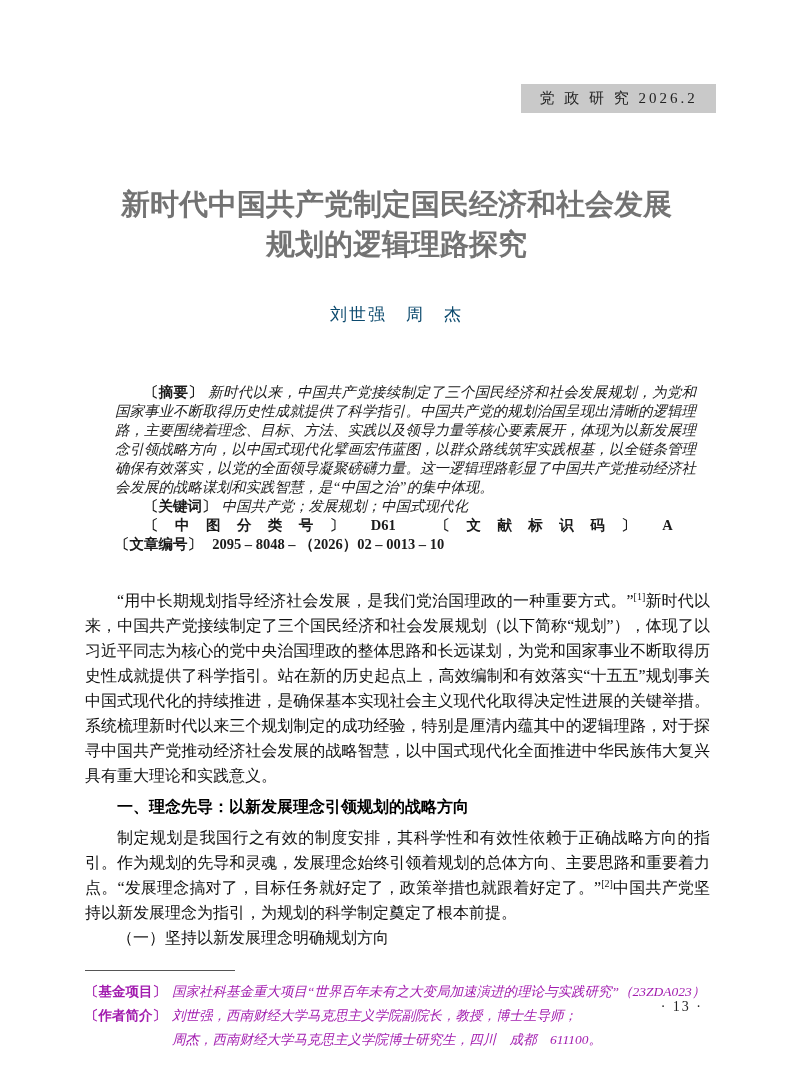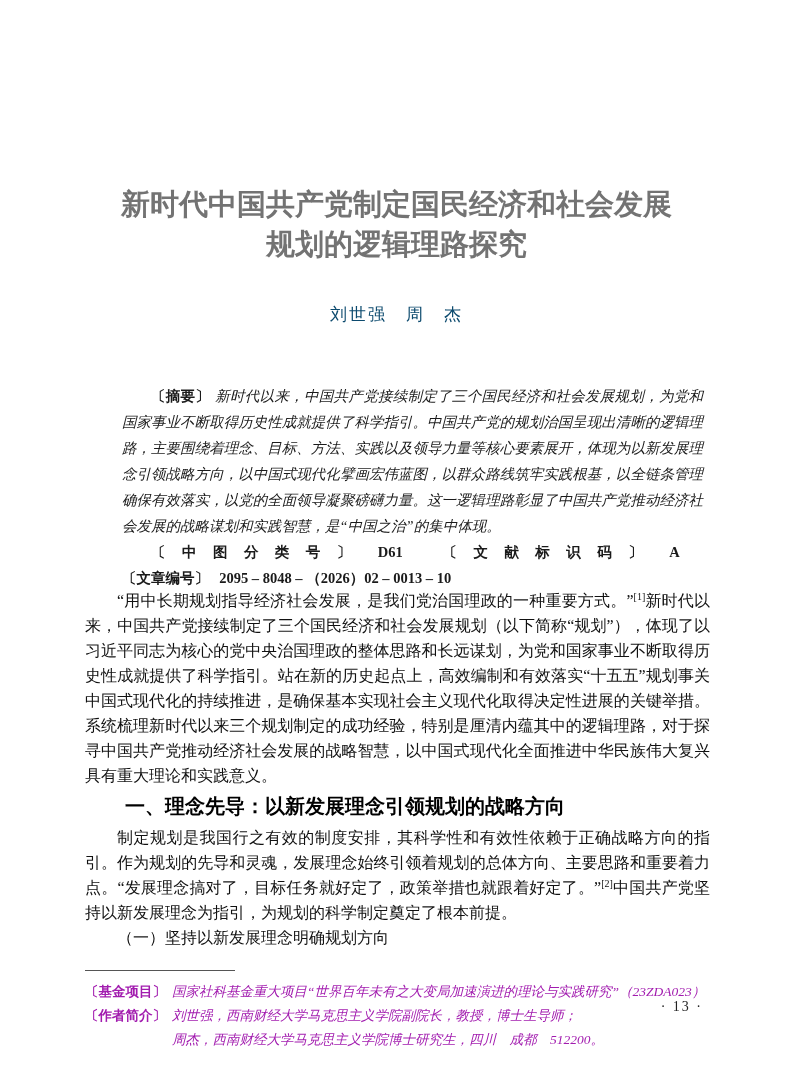--- a/index.html
+++ b/index.html
@@ -54,24 +54,24 @@
     text-align: center;
     font-size: 17px;
     letter-spacing: 2px;
     color: #0c4a6e;
   }
 
   
   .front-matter {
     position: absolute;
     top: 383px;
-    left: 122px;
+    left: 115px;
     width: 581px;
     font-size: 14.5px;
-    line-height: 26px;
+    line-height: 19px;
     text-align: justify;
   }
   .front-matter p { margin: 0; text-indent: 2em; }
   .fm-label {
     font-weight: 700;
     font-family: "Liberation Sans", sans-serif;
     font-style: normal;
     margin-right: 0.35em;
   }
   .kai { font-style: italic; }
@@ -92,21 +92,21 @@
   }
   .article-body p { margin: 0; text-indent: 2em; }
   .article-body sup {
     font-size: 10px;
     line-height: 0;
     vertical-align: super;
   }
   .section-heading {
     font-family: "Liberation Sans", sans-serif;
     font-weight: 700;
-    font-size: 20px;
+    font-size: 16px;
     margin: 6px 0;
     text-indent: 2em;
     text-align: left;
     color: #000000;
   }
   .subsection-heading { }
 
   
   .footnotes {
     position: absolute;
@@ -141,50 +141,54 @@
     font-size: 14px;
     letter-spacing: 2px;
     color: #222222;
   }
 </style>
 </head>
 <body>
 
 <div class="page">
 
+  <div class="journal-box" style="background: rgb(201, 201, 201);">
+    <span>党 政 研 究  2026.2</span>
+  </div>
 
   <div class="article-title">
     <div>新时代中国共产党制定国民经济和社会发展</div>
     <div>规划的逻辑理路探究</div>
   </div>
 
   <div class="authors">刘世强　周　杰</div>
 
   <div class="front-matter">
     <p><span class="fm-label">〔摘要〕</span><span class="kai">新时代以来，中国共产党接续制定了三个国民经济和社会发展规划，为党和国家事业不断取得历史性成就提供了科学指引。中国共产党的规划治国呈现出清晰的逻辑理路，主要围绕着理念、目标、方法、实践以及领导力量等核心要素展开，体现为以新发展理念引领战略方向，以中国式现代化擘画宏伟蓝图，以群众路线筑牢实践根基，以全链条管理确保有效落实，以党的全面领导凝聚磅礴力量。这一逻辑理路彰显了中国共产党推动经济社会发展的战略谋划和实践智慧，是“中国之治”的集中体现。</span></p>
+    <p><span class="fm-label">〔关键词〕</span><span class="kai">中国共产党；发展规划；中国式现代化</span></p>
     <p class="class-line"><span class="pair"><span class="fm-label">〔中图分类号〕</span><span class="class-value">D61</span></span><span class="pair"><span class="fm-label">〔文献标识码〕</span><span class="class-value">A</span></span><span class="pair"><span class="fm-label">〔文章编号〕</span><span class="class-value">2095 – 8048 – （2026）02 – 0013 – 10</span></span></p>
   </div>
 
   <div class="article-body">
     <p><span>“用中长期规划指导经济社会发展，是我们党治国理政的一种重要方式。”</span><sup>[1]</sup><span>新时代以来，中国共产党接续制定了三个国民经济和社会发展规划（以下简称“规划”），体现了以习近平同志为核心的党中央治国理政的整体思路和长远谋划，为党和国家事业不断取得历史性成就提供了科学指引。站在新的历史起点上，高效编制和有效落实“十五五”规划事关中国式现代化的持续推进，是确保基本实现社会主义现代化取得决定性进展的关键举措。系统梳理新时代以来三个规划制定的成功经验，特别是厘清内蕴其中的逻辑理路，对于探寻中国共产党推动经济社会发展的战略智慧，以中国式现代化全面推进中华民族伟大复兴具有重大理论和实践意义。</span></p>
     <div class="section-heading">一、理念先导：以新发展理念引领规划的战略方向</div>
     <p><span>制定规划是我国行之有效的制度安排，其科学性和有效性依赖于正确战略方向的指引。作为规划的先导和灵魂，发展理念始终引领着规划的总体方向、主要思路和重要着力点。“发展理念搞对了，目标任务就好定了，政策举措也就跟着好定了。”</span><sup>[2]</sup><span>中国共产党坚持以新发展理念为指引，为规划的科学制定奠定了根本前提。</span></p>
     <p class="subsection-heading">（一）坚持以新发展理念明确规划方向</p>
   </div>
 
   <div class="footnotes">
     <div class="footnote-rule"></div>
     <div class="note">
       <span class="note-label">〔基金项目〕</span>
       <span class="note-content">国家社科基金重大项目“世界百年未有之大变局加速演进的理论与实践研究”（23ZDA023）</span>
     </div>
     <div class="note">
       <span class="note-label">〔作者简介〕</span>
       <span class="note-content">
         <div>刘世强，西南财经大学马克思主义学院副院长，教授，博士生导师；</div>
-        <div>周杰，西南财经大学马克思主义学院博士研究生，四川　成都　512200。</div>
+        <div>周杰，西南财经大学马克思主义学院博士研究生，四川　成都　611100。</div>
       </span>
     </div>
   </div>
 
   <div class="page-number">· 13 ·</div>
 
 </div>
 
 </body></html>

